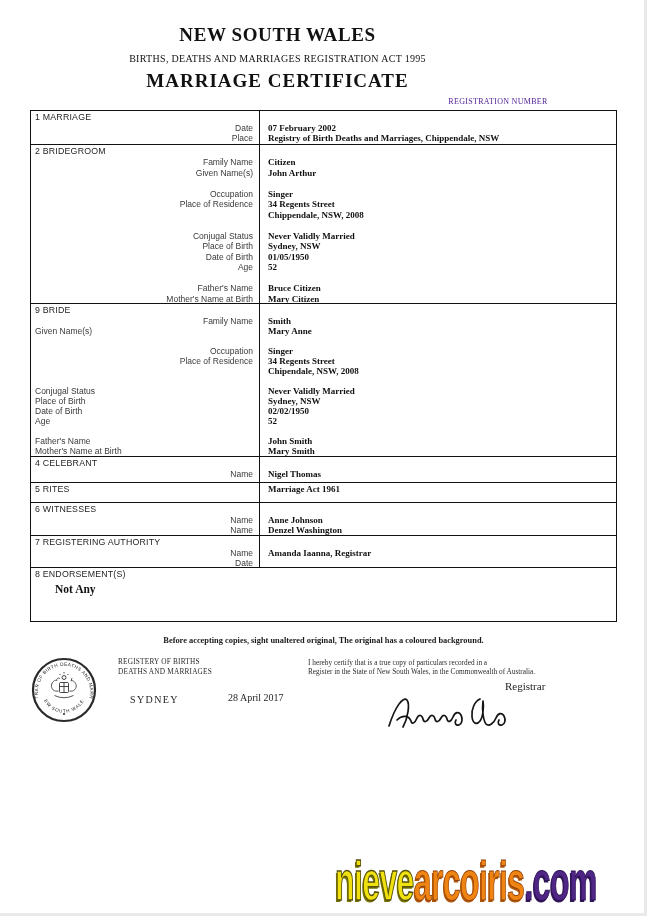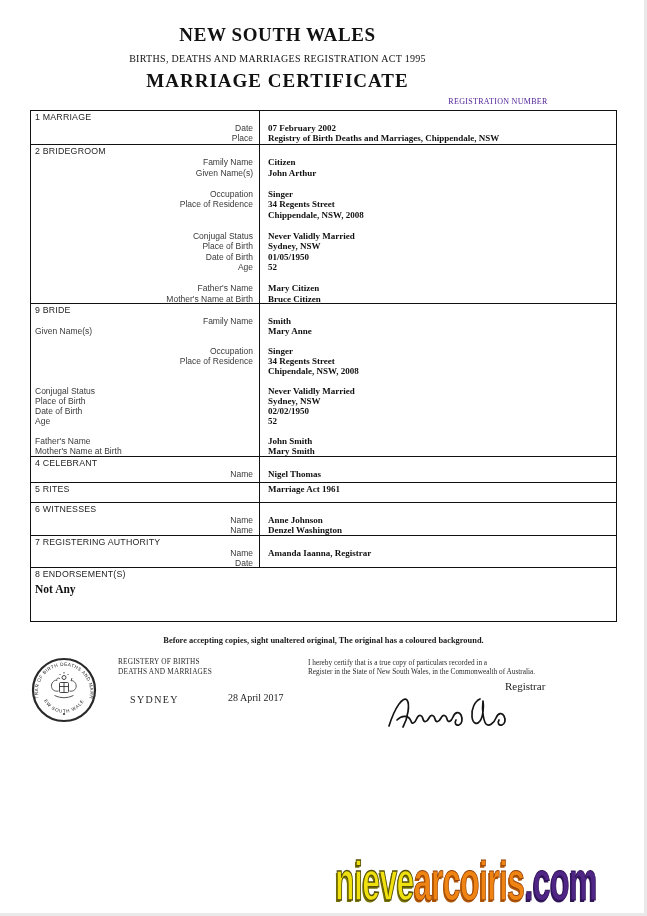--- a/index.html
+++ b/index.html
@@ -31,21 +31,21 @@
   .col-left  { flex:0 0 228px; width:228px; padding:1px 6px 0 4px; }
   .sec-8 .col-left { flex:1; }
   .col-right { flex:1; border-left:1px solid #111; padding:1px 0 0 8px; }
   .sec-header { font-family:"Liberation Sans",sans-serif; font-size:8.8px; color:#1f1f1f; height:11px; line-height:11px; letter-spacing:.2px; }
   .sec-header-val { font-size:9px; font-weight:bold; color:#101010; height:11px; line-height:11px; }
   .lbl { font-family:"Liberation Sans",sans-serif; font-size:8.5px; color:#3a3a3a; height:10.5px; line-height:10.5px; text-align:right; white-space:nowrap; }
   .lbl.left { text-align:left; }
   .val { font-size:9px; font-weight:bold; color:#101010; height:10.5px; line-height:10.5px; white-space:nowrap; }
   .sec-1 .lbl, .sec-1 .val, .sec-3 .lbl, .sec-3 .val,
   .sec-6 .lbl, .sec-6 .val, .sec-7 .lbl, .sec-7 .val { height:10px; line-height:10px; }
-  .endorse { font-size:11.5px; font-weight:bold; color:#101010; margin:3px 0 0 0; }
+  .endorse { font-size:11.5px; font-weight:bold; color:#101010; margin:3px 0 0 20px; }
   
   .notice { position:absolute; left:0; top:636px; width:647px; text-align:center; font-size:8.4px; font-weight:bold; color:#1a1a1a; }
   .seal { position:absolute; left:31px; top:657px; width:66px; height:66px; }
   .registry-block { position:absolute; left:118px; top:657px; font-size:7.3px; color:#2b2b2b; line-height:9.5px; letter-spacing:.2px; }
   .office { position:absolute; left:118px; top:694px; font-size:10px; letter-spacing:1.4px; color:#1f1f1f;margin-left:12px; }
   .issue-date { position:absolute; left:228px; top:692px; font-size:10px; color:#1f1f1f; }
   .certify-block { position:absolute; left:308px; top:658px; font-size:7.3px; color:#2b2b2b; line-height:9px; }
   .registrar-label { position:absolute; left:505px; top:680px; font-size:11px; color:#1f1f1f; }
   .signature { position:absolute; left:385px; top:693px; width:135px; height:38px; }
   
@@ -109,22 +109,22 @@
           <div class="val">&nbsp;</div>
           <div class="val">Singer</div>
           <div class="val">34 Regents Street</div>
           <div class="val">Chippendale, NSW, 2008</div>
           <div class="val">&nbsp;</div>
           <div class="val">Never Validly Married</div>
           <div class="val">Sydney, NSW</div>
           <div class="val">01/05/1950</div>
           <div class="val">52</div>
           <div class="val">&nbsp;</div>
+          <div class="val">Bruce Citizen</div>
           <div class="val">Mary Citizen</div>
-          <div class="val">Bruce Citizen</div>
         </div>
       </div>
       <div class="sec sec-3">
         <div class="col-left">
           <div class="sec-header">9 BRIDE</div>
           <div class="lbl">Family Name</div>
           <div class="lbl left">Given Name(s)</div>
           <div class="lbl">&nbsp;</div>
           <div class="lbl">Occupation</div>
           <div class="lbl">Place of Residence</div>

